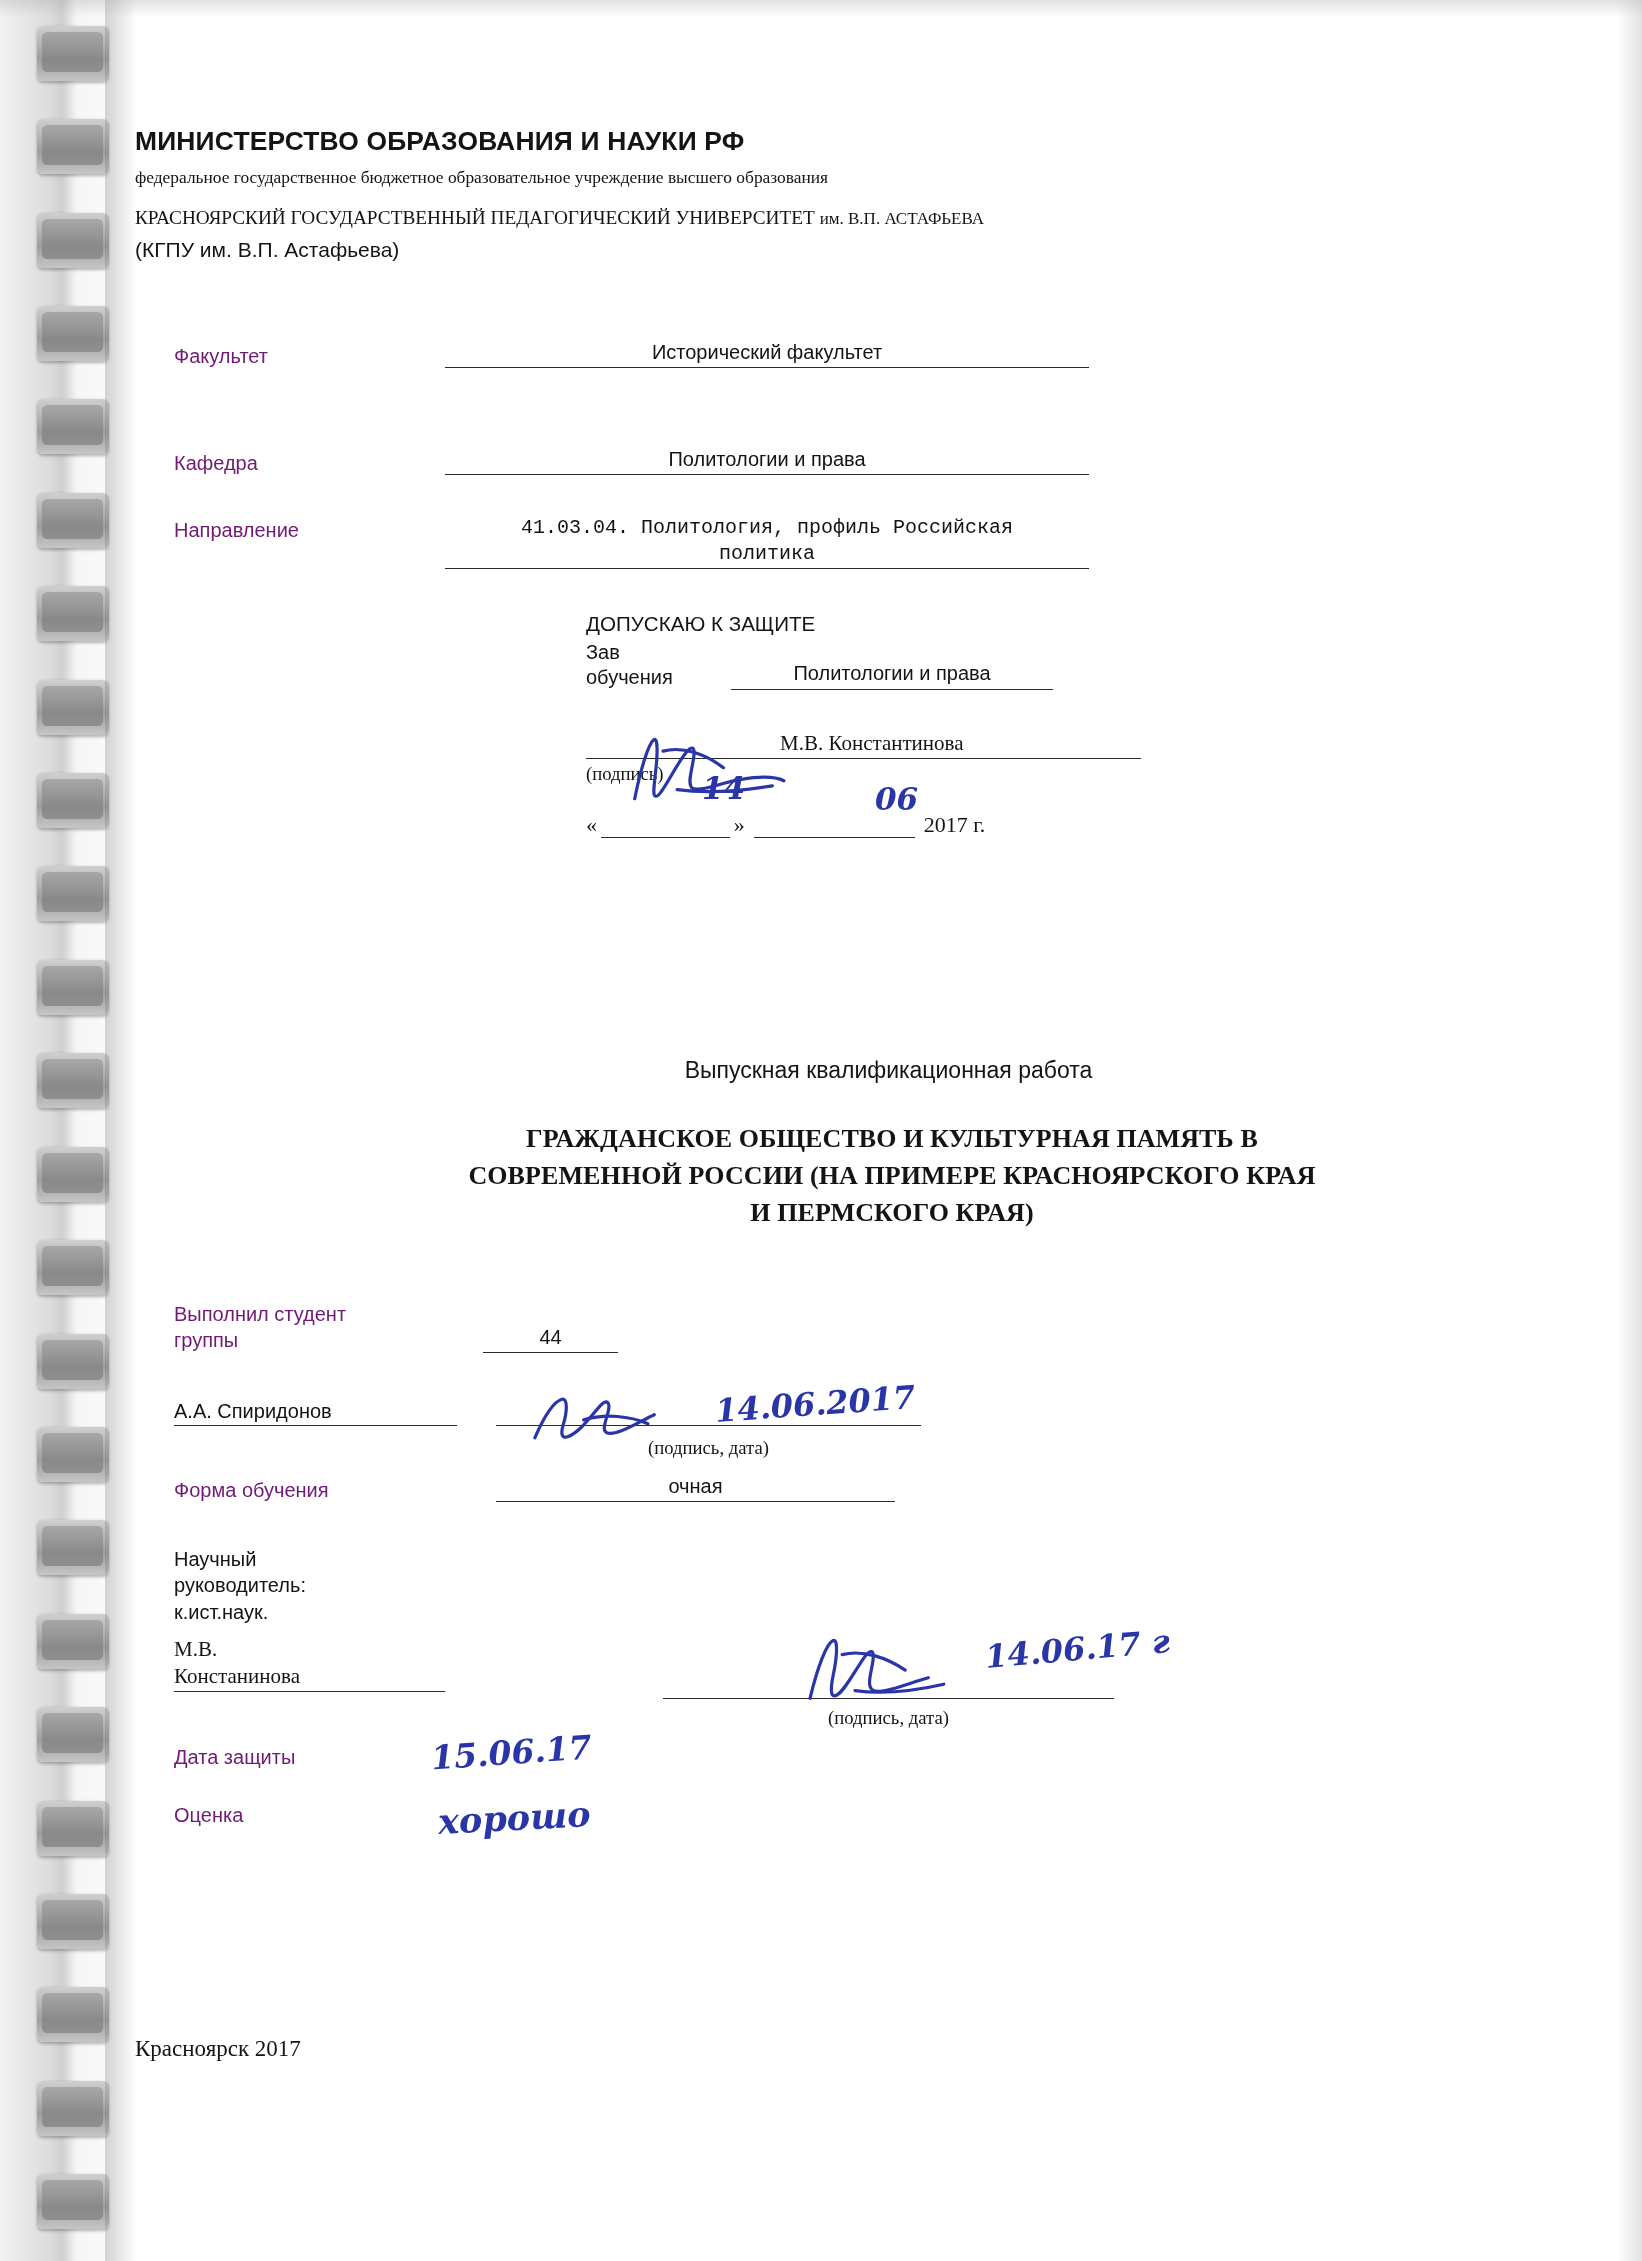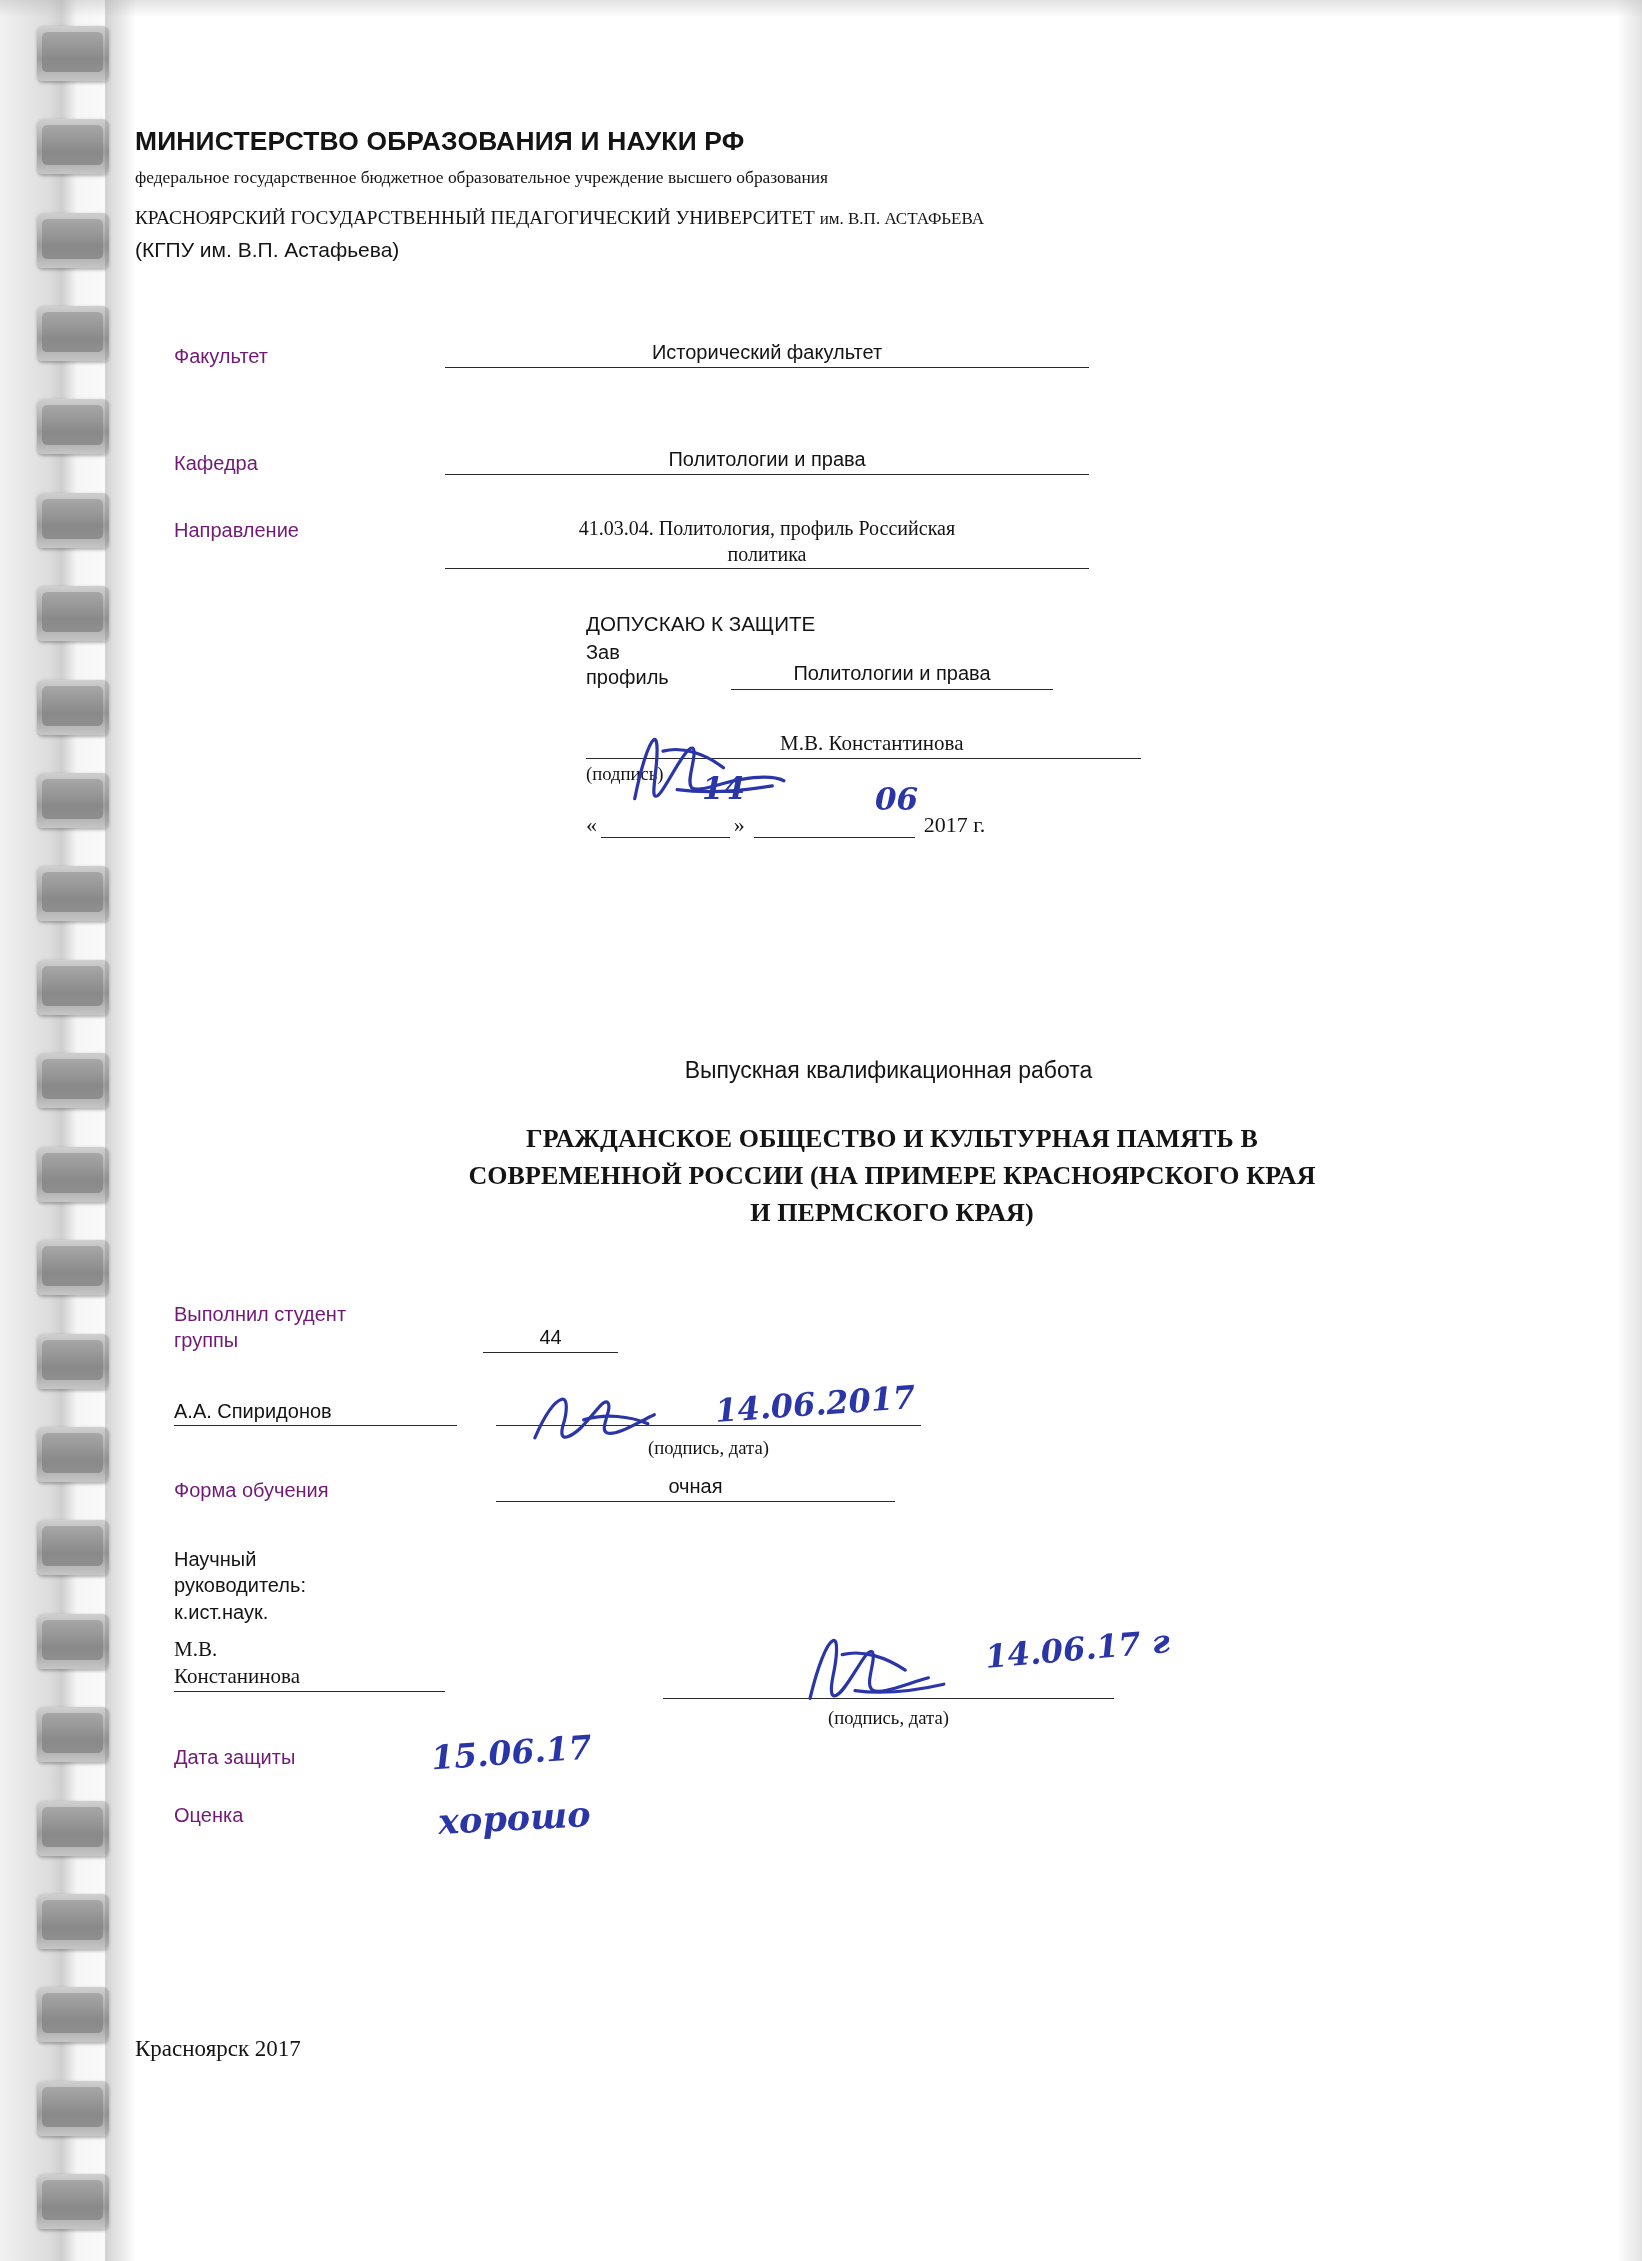--- a/index.html
+++ b/index.html
@@ -105,21 +105,21 @@
     border-bottom: 1.3px solid #2a2a2a;
     text-align: center;
     font-family: "Liberation Sans", sans-serif;
     font-size: 20px;
     padding-bottom: 2.6px;
   }
   .fill.serif { font-family: "Liberation Serif", serif; font-size: 21px; }
   .fill.noline { border-bottom: none; }
   .two-line {
     text-align: center;
-    font-family: Liberation Serif, serif;
+    font-family: Liberation Mono, monospace;
     font-size: 20px;
     line-height: 1.30;
     border-bottom: 1.3px solid #2a2a2a;
     padding-bottom: 1.3px;
   }
 
   .caption {
     font-family: "Liberation Serif", serif;
     font-size: 18.7px;
     text-align: center;
@@ -240,21 +240,21 @@
         <div>41.03.04. Политология, профиль Российская</div>
         <div>политика</div>
       </div>
     </div>
 
     <div class="approve-block">
       <div class="approve-title">ДОПУСКАЮ К ЗАЩИТЕ</div>
       <div class="zav" style="display:flex; align-items:flex-end;">
         <div style="width:145px; line-height:1.25;">
           <div>Зав</div>
-          <div>профиль</div>
+          <div>обучения</div>
         </div>
         <div class="fill" style="width:322px">Политологии и права</div>
       </div>
 
       <div style="position:relative; margin-top:40px; display:flex; align-items:flex-end;">
         <div class="fill" style="width:180px; height:26px;"></div>
         <div class="fill serif" style="width:361px; text-align:left; padding-left:14px;">М.В. Константинова</div>
       </div>
       <div class="caption" style="width:193px; text-align:left; margin-top:3.9px;">(подпись)</div>
 

